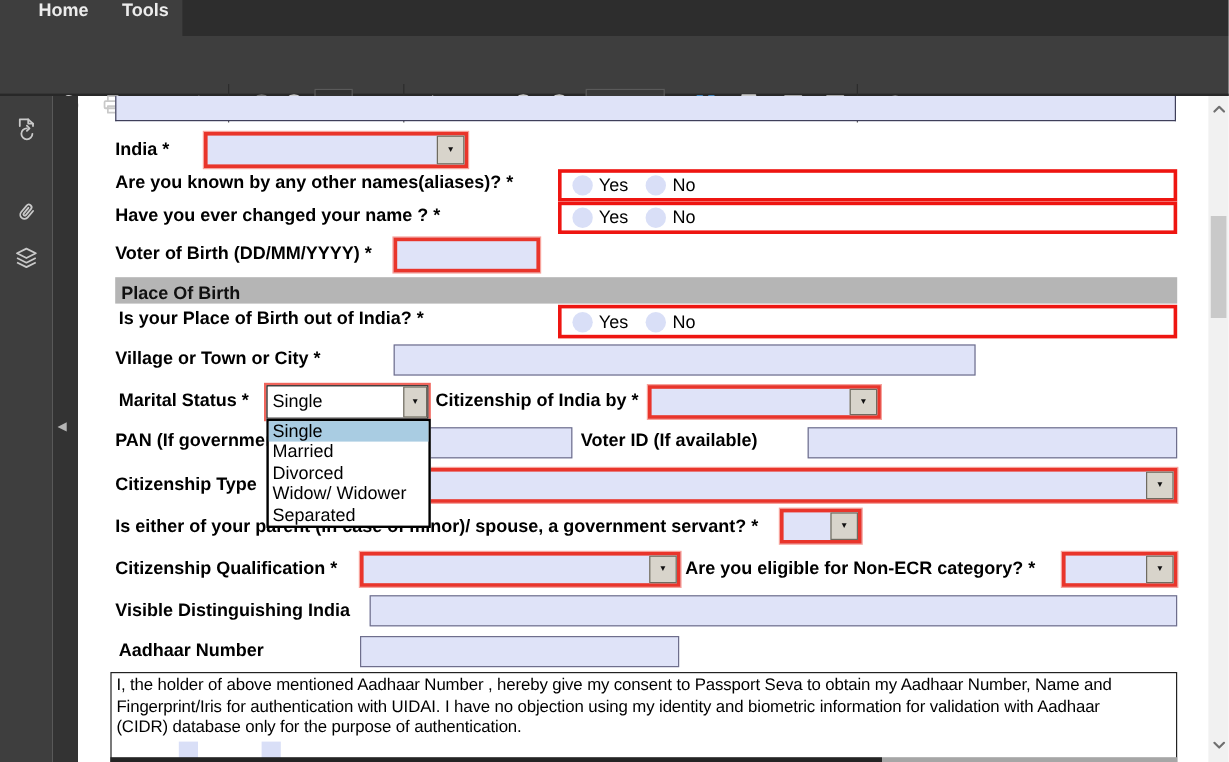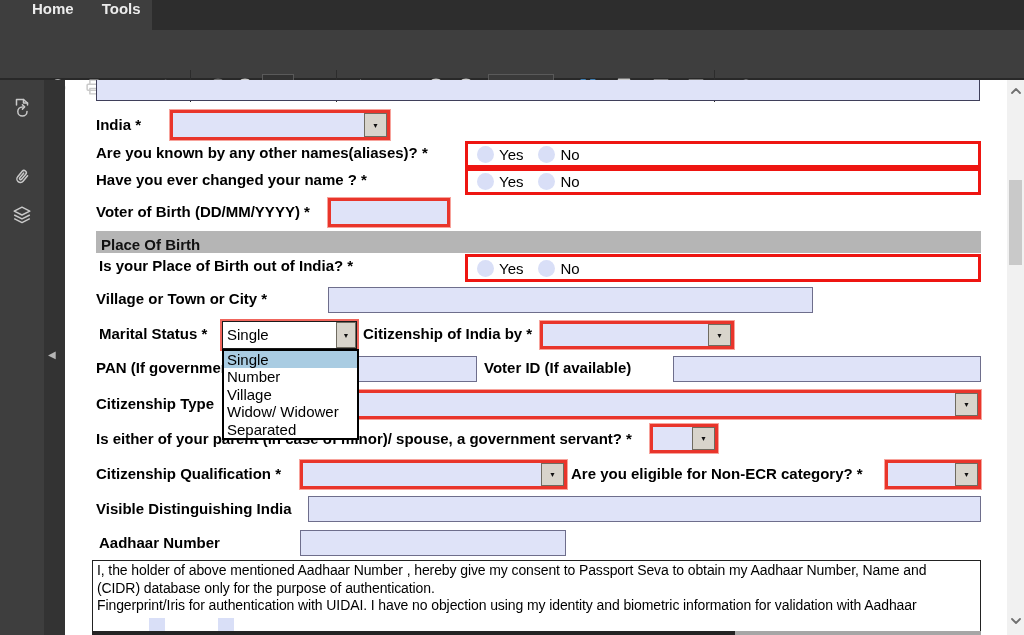--- a/index.html
+++ b/index.html
@@ -270,36 +270,36 @@
   <span class="combo-btn">▼</span>
 </div>
 
 <span class="lbl" style="left:96px;top:501px">Visible Distinguishing India</span>
 <div class="field" style="left:308px;top:496px;width:673px;height:26px"></div>
 <span class="lbl" style="left:99px;top:535px">Aadhaar Number</span>
 <div class="field" style="left:300px;top:530px;width:266px;height:26px"></div>
 
 <div class="consent" style="left:92px;top:560px;width:889px;height:76px">
   <div>I, the holder of above mentioned Aadhaar Number , hereby give my consent to Passport Seva to obtain my Aadhaar Number, Name and</div>
+  <div>Fingerprint/Iris for authentication with UIDAI. I have no objection using my identity and biometric information for validation with Aadhaar</div>
   <div>(CIDR) database only for the purpose of authentication.</div>
-  <div>Fingerprint/Iris for authentication with UIDAI. I have no objection using my identity and biometric information for validation with Aadhaar</div>
 </div>
 <span class="aglbl" style="left:98px;top:617px">I agree</span>
 <span class="cb" style="left:149px;top:618px"></span>
 <span class="aglbl" style="left:171px;top:617px">Yes</span>
 <span class="cb" style="left:218px;top:618px"></span>
 <span class="aglbl" style="left:243px;top:617px">No</span>
 
 <div class="abs" style="left:92px;top:631px;width:643px;height:4px;background:#242424"></div>
 <div class="abs" style="left:735px;top:631px;width:246px;height:4px;background:#a6a6a6"></div>
 
 <div class="dd-list" style="left:222px;top:349px;width:137px;height:91px">
     <div class="dd-item sel">Single</div>
-    <div class="dd-item">Number</div>
-    <div class="dd-item">Village</div>
+    <div class="dd-item">Married</div>
+    <div class="dd-item">Divorced</div>
     <div class="dd-item">Widow/ Widower</div>
     <div class="dd-item">Separated</div>
   </div>
 
 <div class="abs sbar"></div>
 <div class="schev" style="top:84px">
   <svg width="14" height="14" viewBox="0 0 14 14" fill="none" stroke="#707070" stroke-width="1.8" stroke-linecap="round" stroke-linejoin="round">
       <path d="m3 9 4-4 4 4"></path>
     </svg>
 </div>

